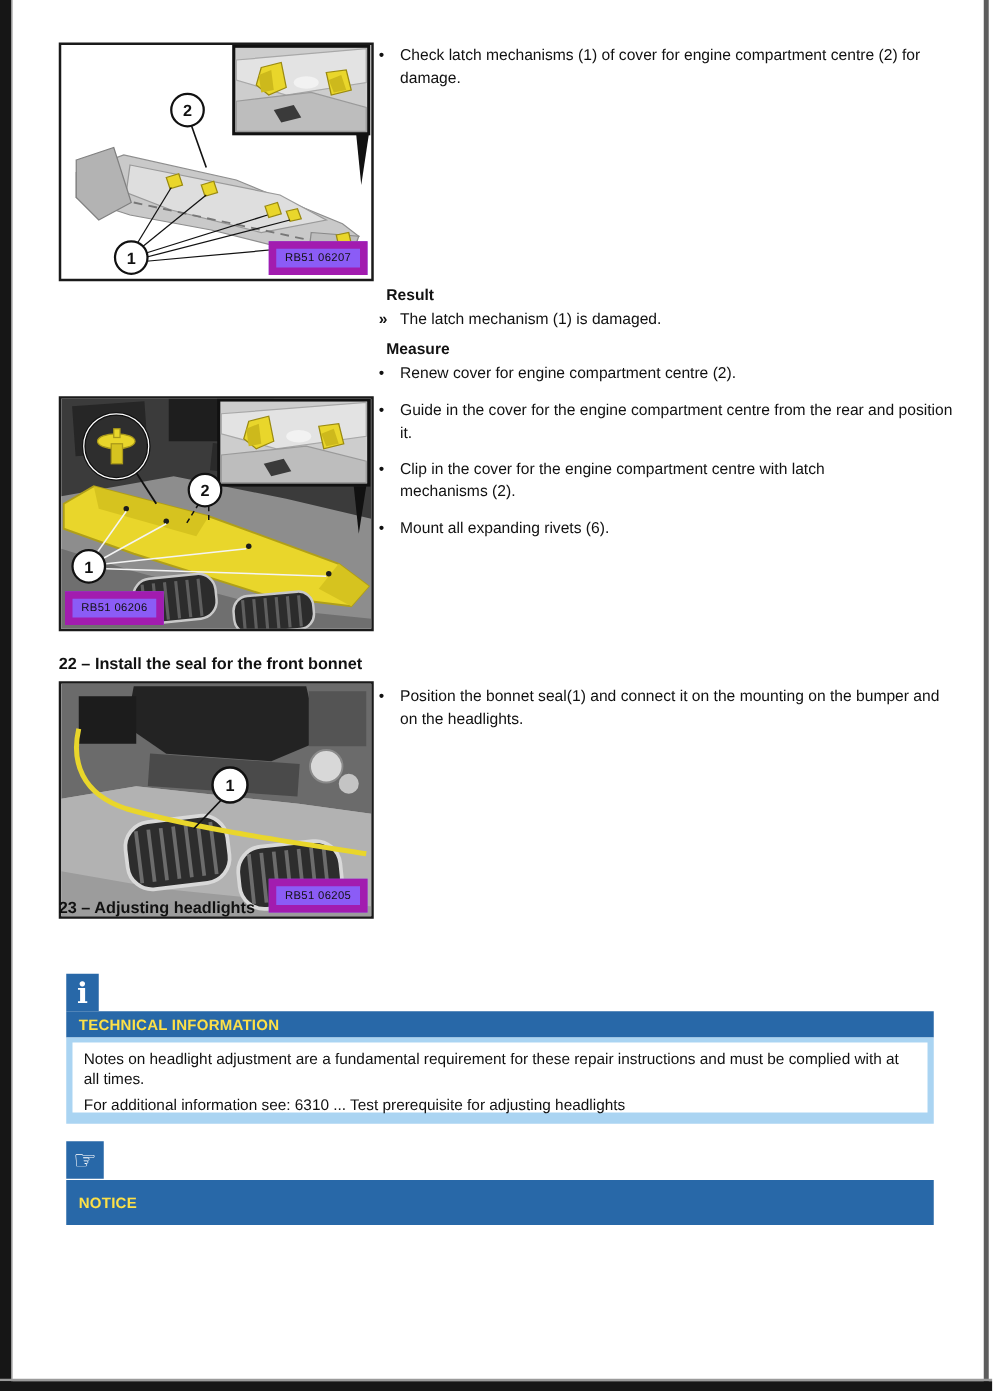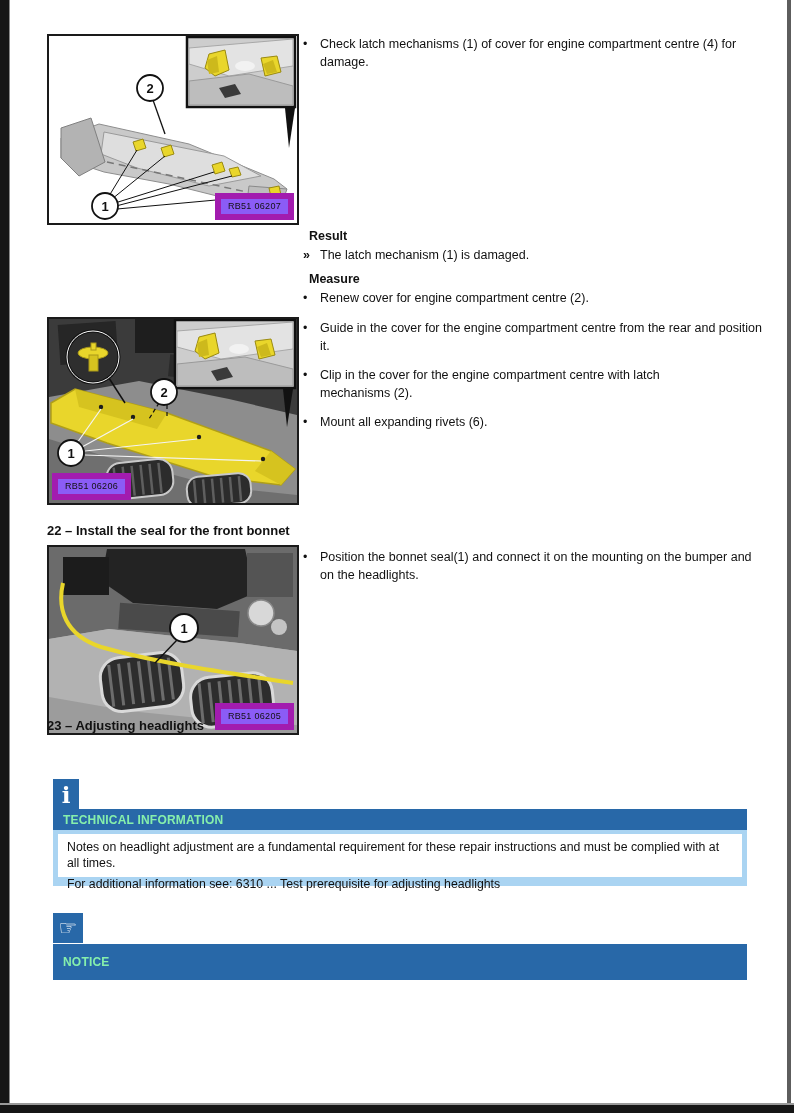--- a/index.html
+++ b/index.html
@@ -25,21 +25,21 @@
   .bullet{display:flex;margin-bottom:9px;}
   .bullet .bm{width:17px;flex:0 0 17px;}
   .rmark{width:17px;flex:0 0 17px;font-weight:bold;}
   .subhead{font-weight:bold;margin:0 0 1px 6px;}
 
   .h-step{position:absolute;left:47px;font-size:13px;font-weight:bold;line-height:15px;}
 
   
   .blk-icon{position:absolute;left:53px;background:#2868a8;color:#fff;display:flex;
             align-items:center;justify-content:center;}
-  .blk-banner{position:absolute;left:53px;width:694px;background:#2868a8;color:#86efac;
+  .blk-banner{position:absolute;left:53px;width:694px;background:#2868a8;color:#fde047;
               font-size:12px;font-weight:bold;letter-spacing:.2px;display:flex;align-items:center;
               padding-left:10px;box-sizing:border-box;}
   .blk-body{position:absolute;left:53px;width:694px;background:#aad4f2;box-sizing:border-box;}
   .blk-inner{position:absolute;left:5px;right:5px;top:4px;bottom:9px;background:#fff;
              padding:5px 9px;box-sizing:border-box;font-size:12.3px;line-height:16px;}
   .blk-inner p{margin:0 0 5px 0;}
   .blk-inner p:last-child{margin-bottom:0;}
 </style>
 </head>
 <body>
@@ -95,21 +95,21 @@
       </g>
 
       <polygon points="236,72 246,72 240,112" fill="#111"></polygon>
     </svg>
     <div class="fig-label br">RB51 06207</div>
   </div>
 
   <div class="tcol" style="top:35px;">
     <div class="bullet">
       <span class="bm">•</span>
-      <span>Check latch mechanisms (1) of cover for engine compartment centre (4) for damage.</span>
+      <span>Check latch mechanisms (1) of cover for engine compartment centre (2) for damage.</span>
     </div>
   </div>
 
   <div class="tcol" style="top:227px;">
     <div class="subhead">Result</div>
     <div class="bullet" style="margin-bottom:6px;">
       <span class="rmark">»</span>
       <span>The latch mechanism (1) is damaged.</span>
     </div>
     <div class="subhead" style="margin-top:6px;">Measure</div>
@@ -275,21 +275,21 @@
   </div>
 
   <div class="h-step" style="top:718px;">23 – Adjusting headlights</div>
 
   <div class="blk-icon" style="top:779px;width:26px;height:30px;font-family:'DejaVu Serif',serif;font-weight:bold;font-size:23px;">
     <span>i</span>
   </div>
   <div class="blk-banner" style="top:809px;height:21px;">
     <span>TECHNICAL INFORMATION</span>
   </div>
-  <div class="blk-body" style="top:830px;height:56px;">
+  <div class="blk-body" style="top:830px;height:69px;">
     <div class="blk-inner">
       <p>Notes on headlight adjustment are a fundamental requirement for these repair instructions and must be complied with at all times.</p>
       <p>For additional information see: 6310 ... Test prerequisite for adjusting headlights</p>
     </div>
   </div>
 
   <div class="blk-icon" style="top:913px;width:30px;height:30px;font-size:21px;">
     <span>☞</span>
   </div>
   <div class="blk-banner" style="top:944px;height:36px;">

